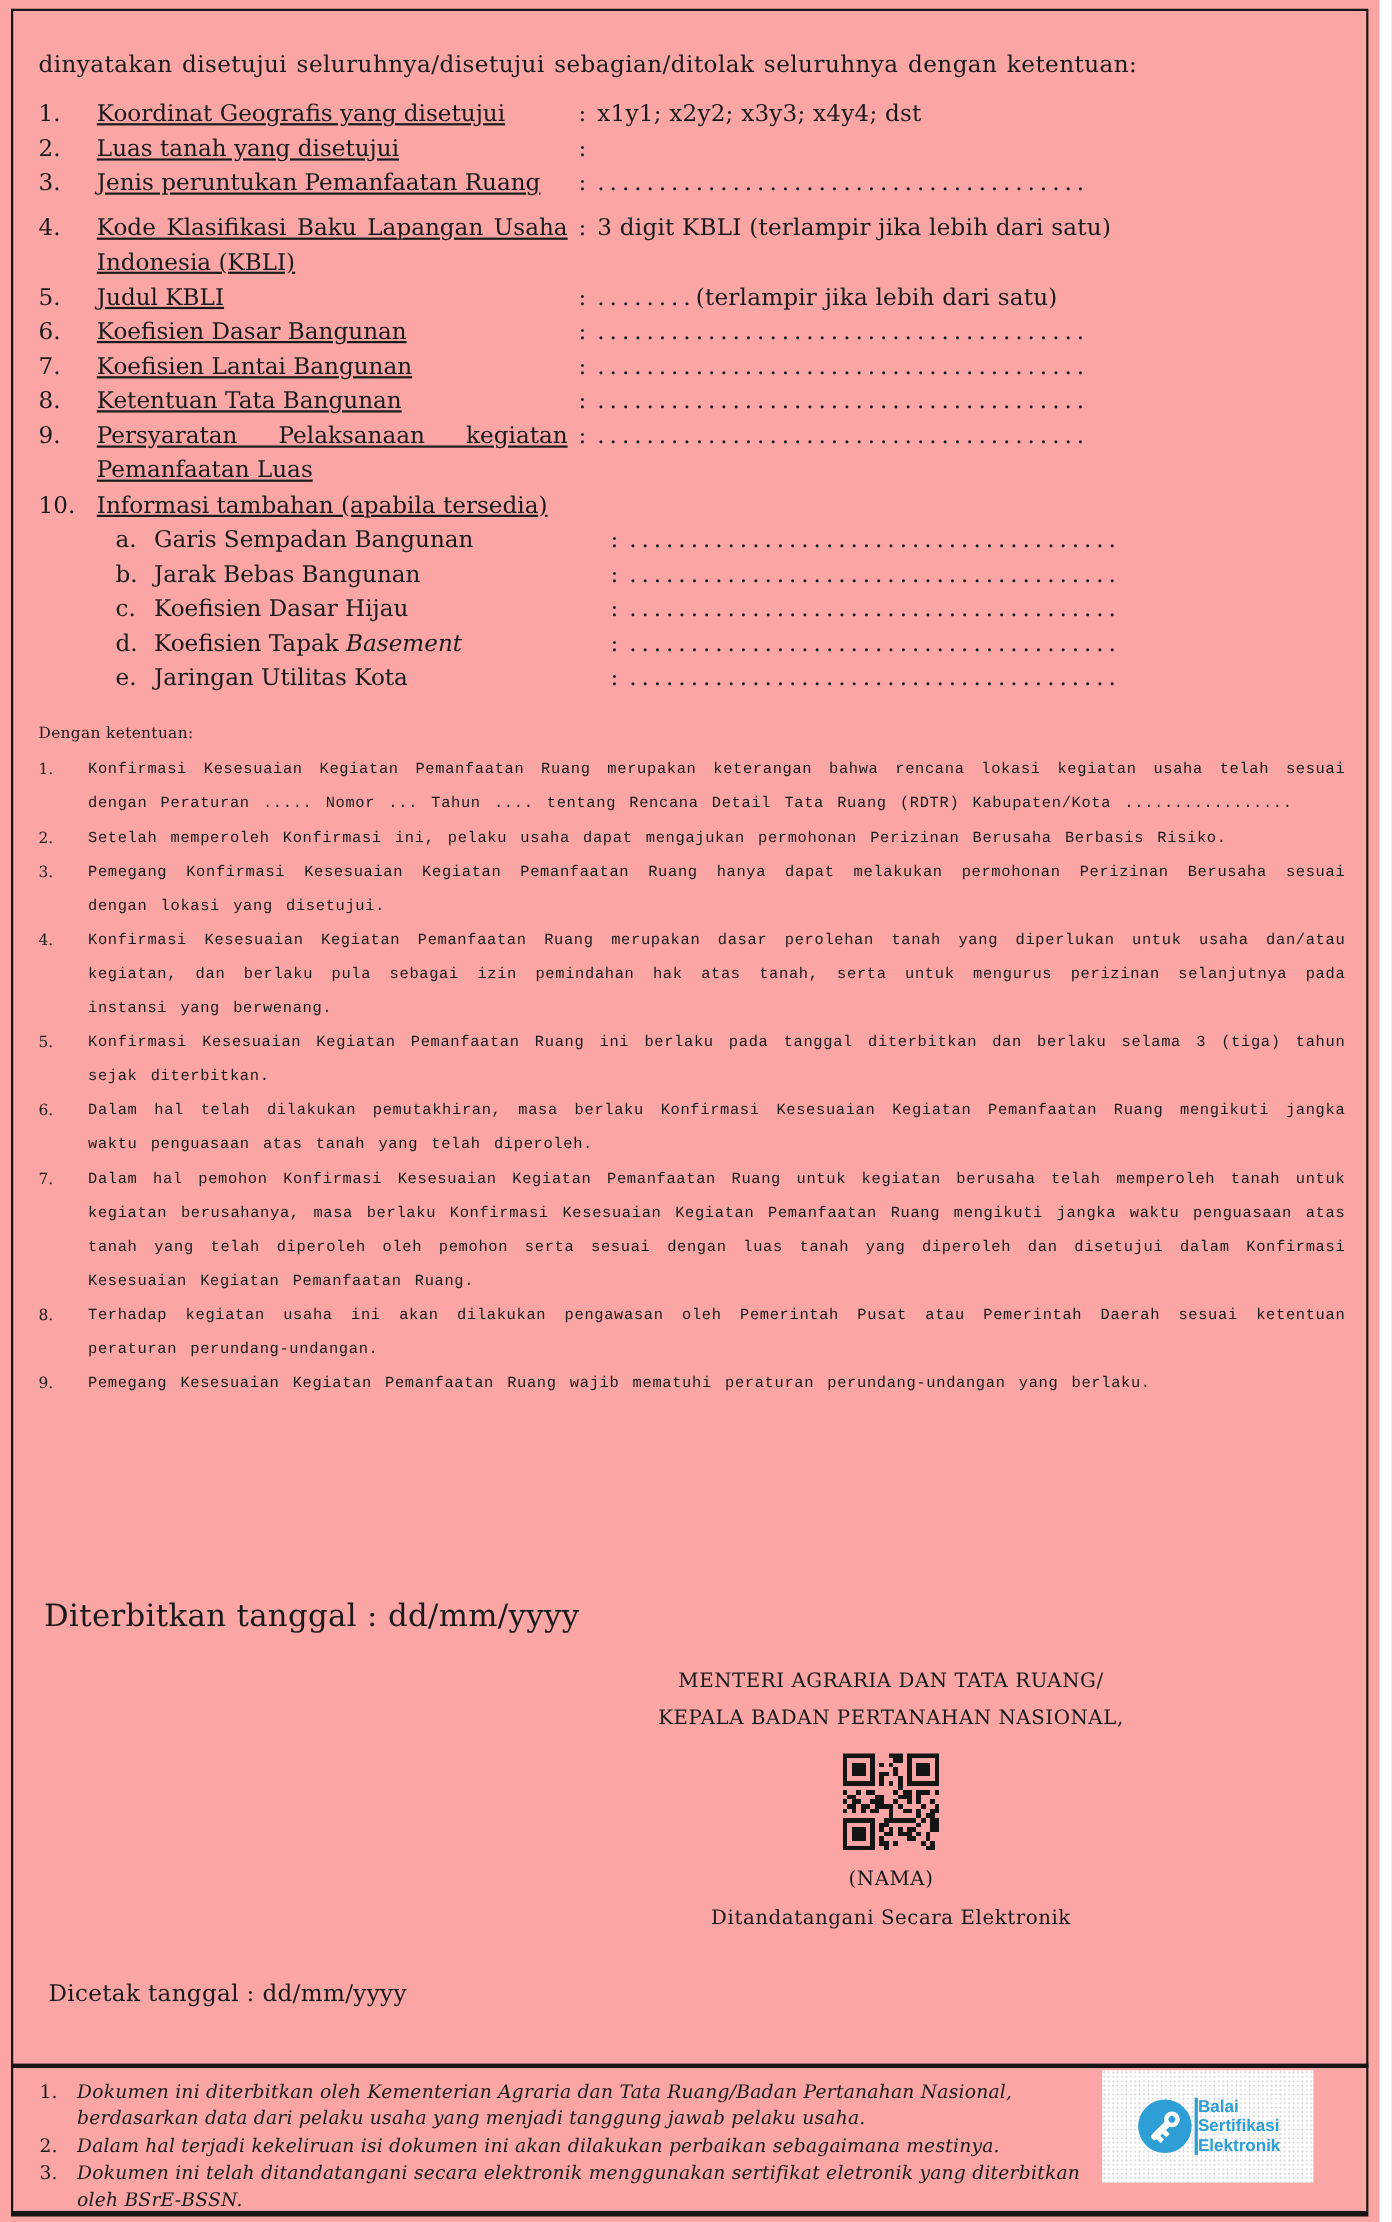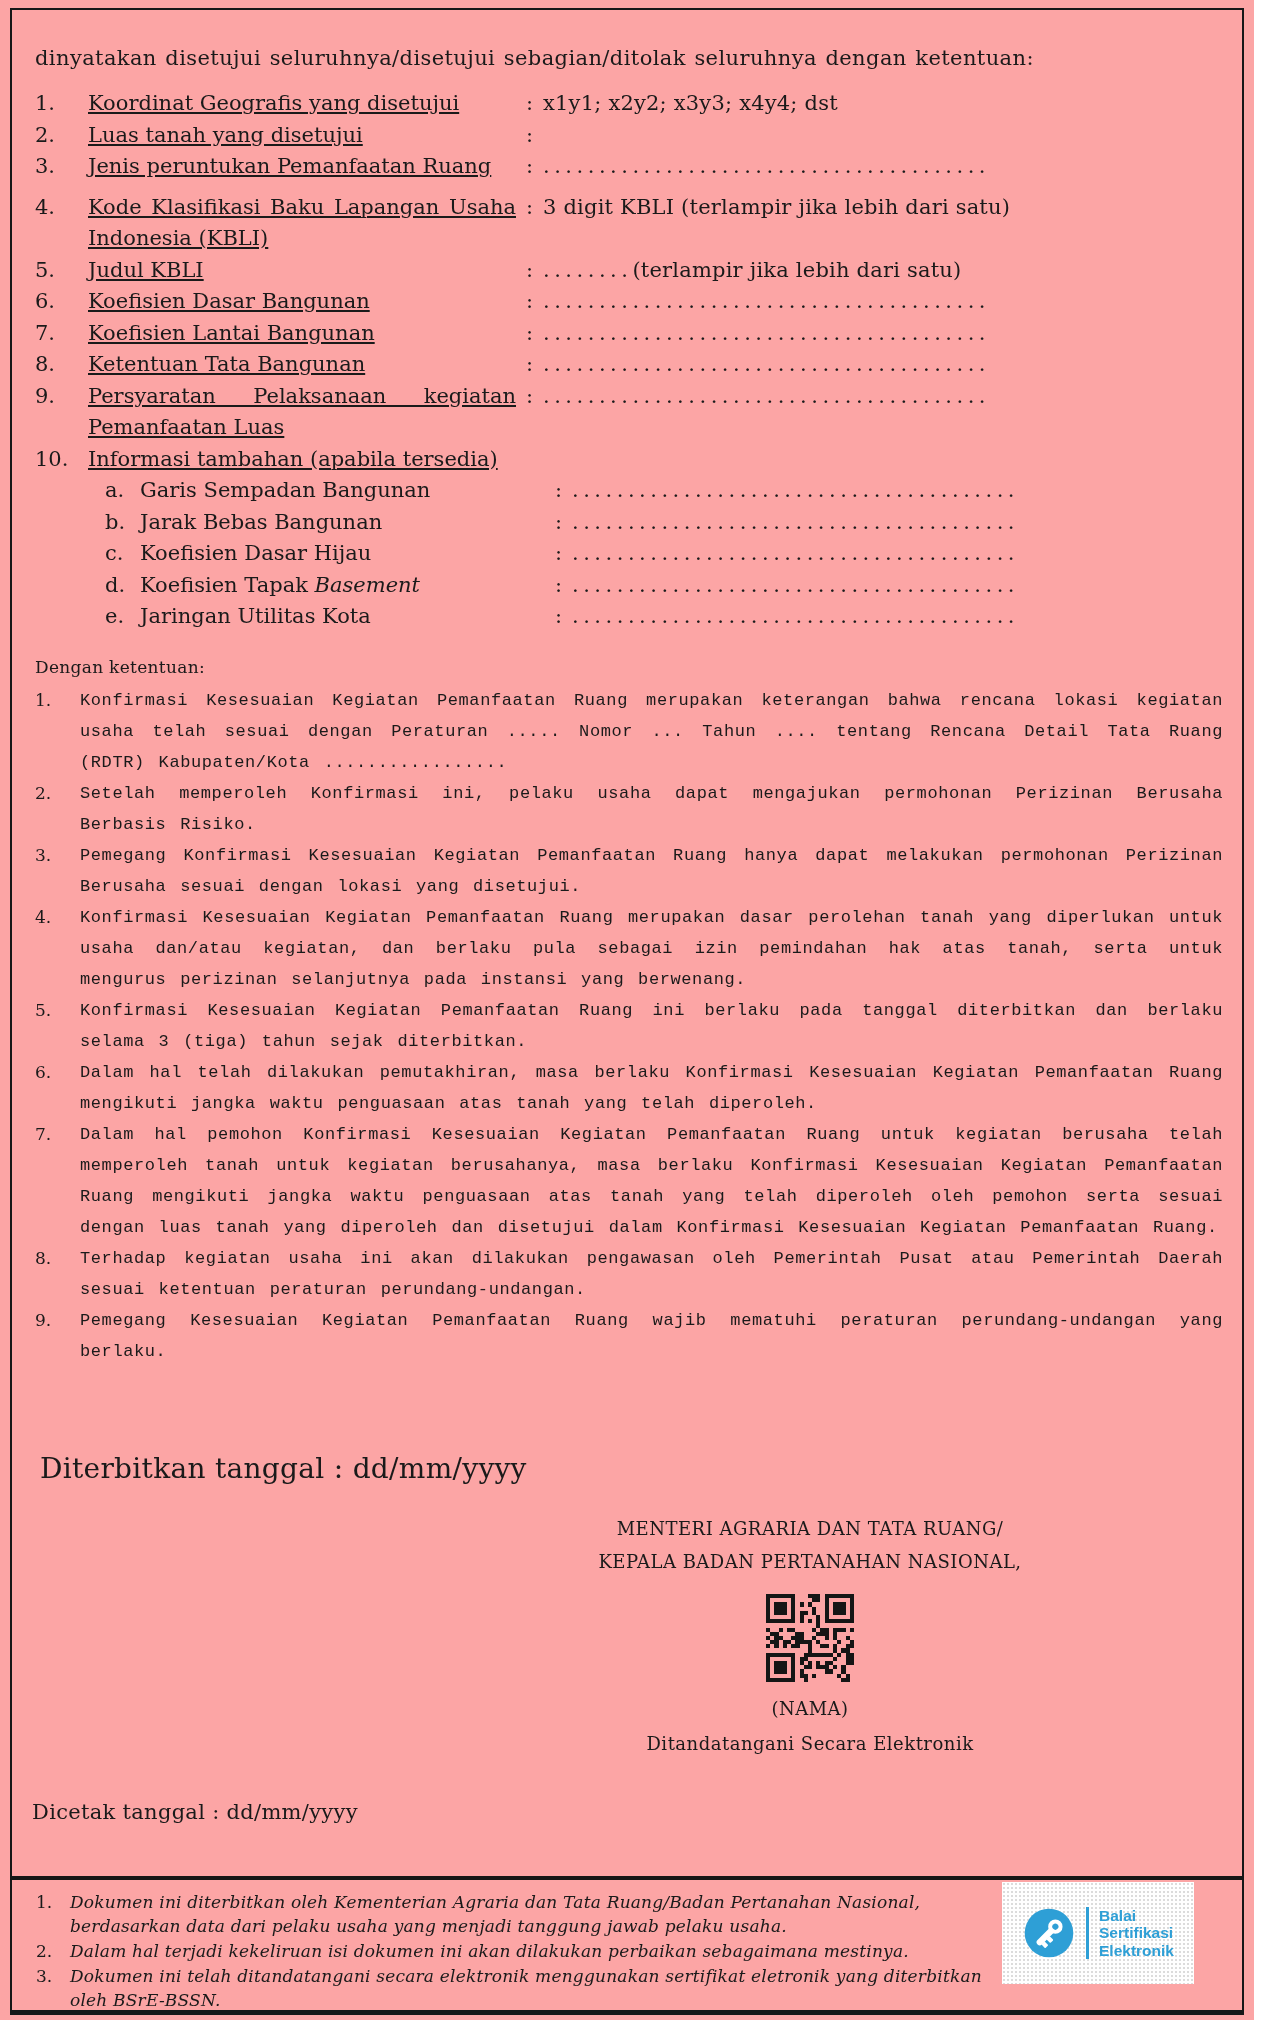--- a/index.html
+++ b/index.html
@@ -19,47 +19,47 @@
   .fnum   { width:53px;  flex:none; }
   .flabel { width:428px; flex:none; text-align:justify;text-decoration:underline; }
   .fcolon { width:27px;  flex:none; text-align:center; }
   .fvalue { flex:1; letter-spacing:0.2px; }
   .dots   { letter-spacing:4.5px; }
   .sub .sletter { width:35px; flex:none; }
   .sub { margin-left:70px; }
   .slabel { width:405px; flex:none; }
   .ital { font-style:italic; }
 
-  .conditions { position:absolute; left:35px; top:652px; right:31px; font-size:17px; line-height:31px; }
+  .conditions { position:absolute; left:35px; top:652px; right:31px; font-size:14px; line-height:31px; }
   .cond-title { margin-bottom:2px; letter-spacing:0.3px; }
   .crow { display:flex; }
   .cnum { width:45px; flex:none; }
   .ctext { flex:1; text-align:justify; letter-spacing:0.6px; word-spacing:3px;font-family:Liberation Mono, monospace; }
 
   .issued  { position:absolute; left:40px; top:1452px; font-size:28px; letter-spacing:0.3px; }
-  .printed { position:absolute; left:32px; top:1800px; font-size:21px; letter-spacing:0.3px; }
+  .printed { position:absolute; left:44px; top:1800px; font-size:21px; letter-spacing:0.3px; }
 
   .signature { position:absolute; left:390px; top:1512px; width:840px; text-align:center;
                font-size:18px; line-height:33px; letter-spacing:0.5px; }
   .sig-line { display:block; }
   .sig-qr { display:block; margin:16px auto 10px auto; }
   .sig-note { display:block; margin-top:2px; }
 
   .divider { position:absolute; left:10px; right:10px; top:1876px; height:4px; background:#161616; }
 
   .footnotes { position:absolute; left:36px; top:1890px; width:952px; font-size:17px; line-height:24px; }
   .fn { display:flex; font-style:italic; margin-bottom:1px; }
   .fnnum { width:34px; flex:none; font-style:normal; }
   .fntext { flex:1; letter-spacing:0.2px; }
 
   .logo-box {
     position:absolute; left:1002px; top:1882px; width:192px; height:102px;
     background-image:radial-gradient(#dcdcdc 0.8px, transparent 0.9px);
     background-size:4px 4px; background-color:#ffffff;
-    display:flex; align-items:center; justify-content:center; gap:10px;
+    display:flex; align-items:center; justify-content:center; gap:0;
   }
   .logo-sep { width:3px; height:52px; background:#2E9FD6; flex:none; }
   .logo-text { color:#2E9FD6; font-family:"Liberation Sans",sans-serif; font-weight:bold;
                font-size:15.5px; line-height:17.5px; }
 </style>
 </head>
 <body>
 
 <div class="page">
   <div class="frame"></div>

